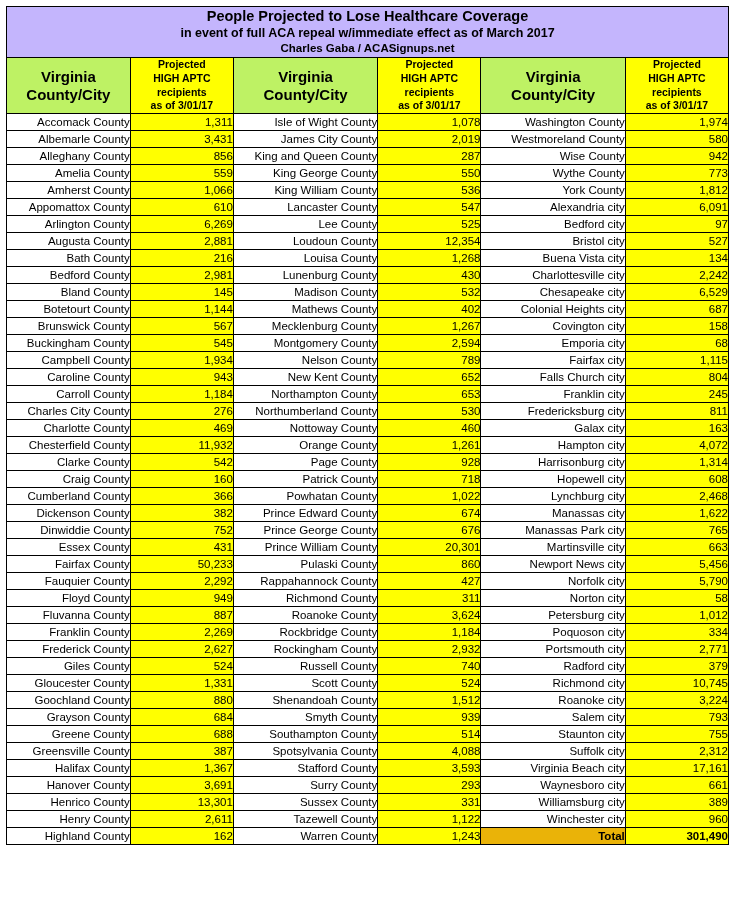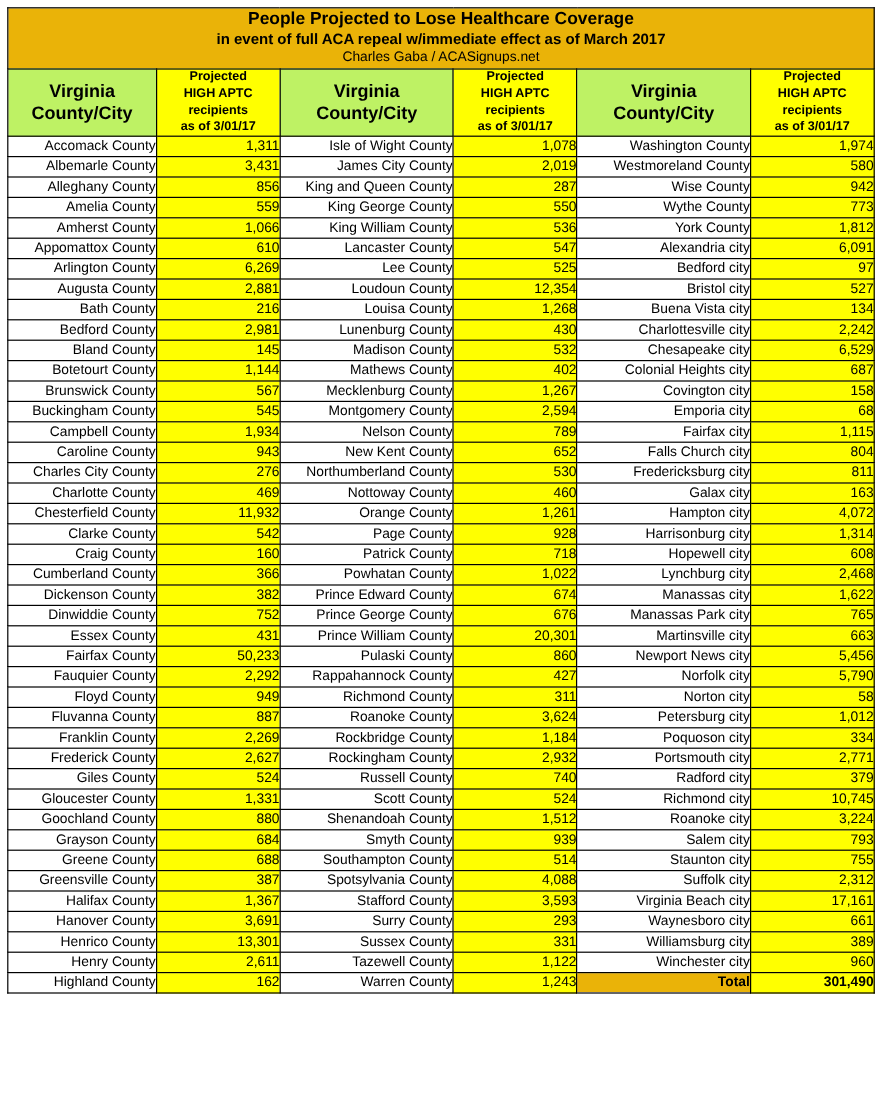--- a/index.html
+++ b/index.html
@@ -19,37 +19,37 @@
     table-layout:fixed;
   }
   table.main td, table.main th{
     border:1px solid #000;
     padding:0;
   }
   
   .title-cell{
     text-align:center;
     padding:6px 4px 7px 4px;
-    background:#eab308;
+    background:#c4b5fd;
   }
   .title-line1{
     font-size:14.5px;
     font-weight:bold;
     line-height:1.25;
     color:#000;
   }
   .title-line2{
     font-size:12.5px;
     font-weight:bold;
     line-height:1.3;
     color:#000;
   }
   .title-line3{
     font-size:11.5px;
-    font-weight:normal;
+    font-weight:bold;
     line-height:1.35;
     color:#000;
   }
   
   .hdr-name{
     text-align:center;
     vertical-align:middle;
     font-size:15px;
     font-weight:bold;
     line-height:1.15;
@@ -272,20 +272,28 @@
         </tr>
         <tr>
           <td class="name">Caroline County</td>
           <td class="val">943</td>
           <td class="name">New Kent County</td>
           <td class="val">652</td>
           <td class="name">Falls Church city</td>
           <td class="val">804</td>
         </tr>
         <tr>
+          <td class="name">Carroll County</td>
+          <td class="val">1,184</td>
+          <td class="name">Northampton County</td>
+          <td class="val">653</td>
+          <td class="name">Franklin city</td>
+          <td class="val">245</td>
+        </tr>
+        <tr>
           <td class="name">Charles City County</td>
           <td class="val">276</td>
           <td class="name">Northumberland County</td>
           <td class="val">530</td>
           <td class="name">Fredericksburg city</td>
           <td class="val">811</td>
         </tr>
         <tr>
           <td class="name">Charlotte County</td>
           <td class="val">469</td>

